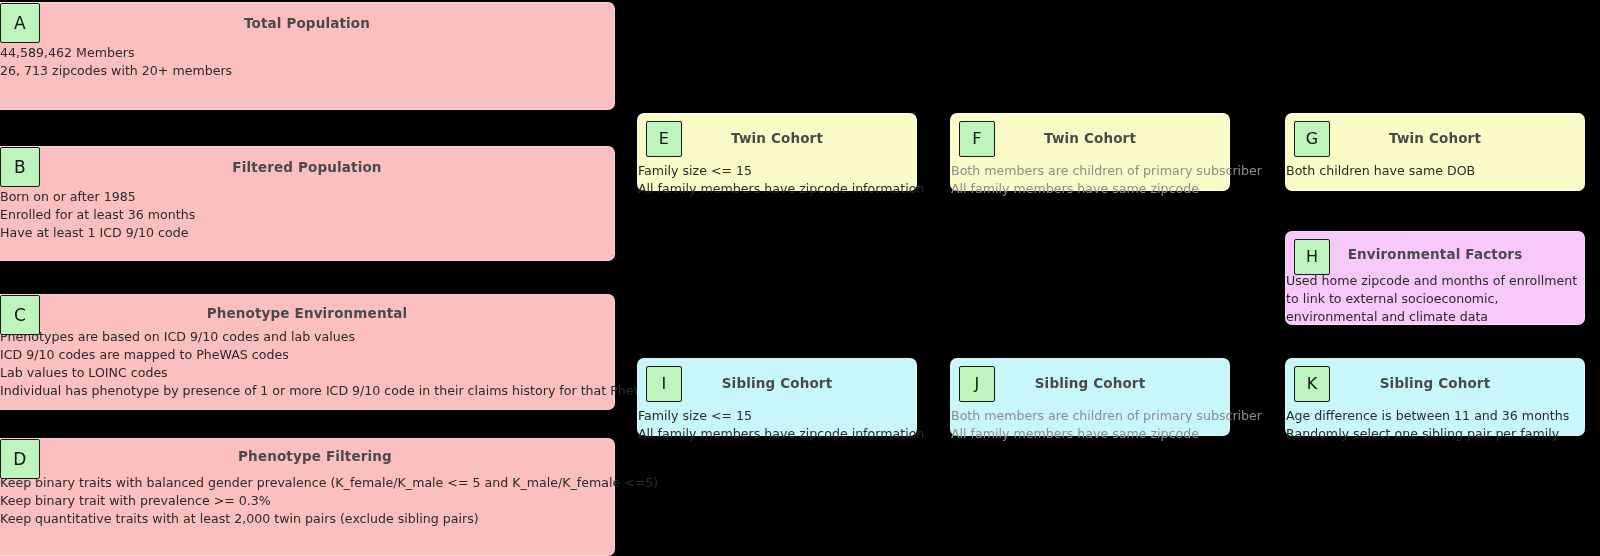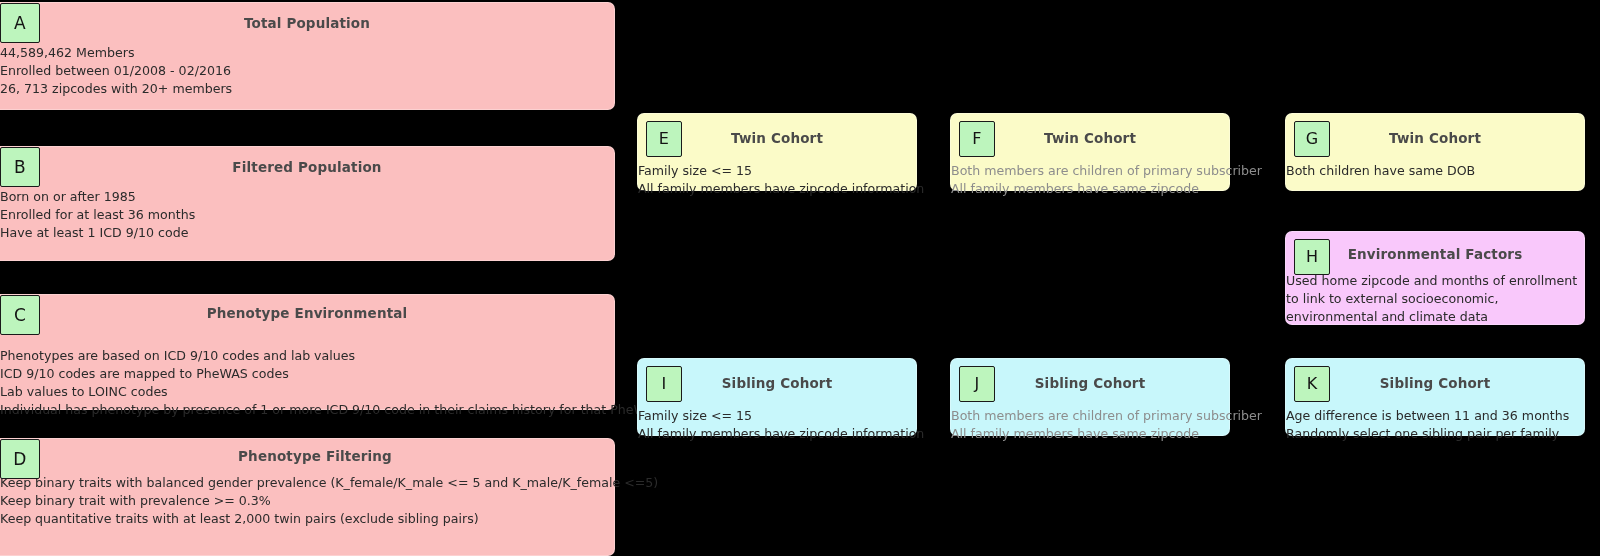--- a/index.html
+++ b/index.html
@@ -92,21 +92,21 @@
   #panel-a { top: 2px;   height: 108px; }
   #panel-a .ptitle { top: 12px; }
   #panel-a .pbody  { top: 41px; }
 
   #panel-b { top: 146px; height: 115px; }
   #panel-b .ptitle { top: 12px; }
   #panel-b .pbody  { top: 41px; }
 
   #panel-c { top: 294px; height: 116px; }
   #panel-c .ptitle { top: 10px; }
-  #panel-c .pbody  { top: 52px; }
+  #panel-c .pbody  { top: 33px; }
 
   #panel-d { top: 438px; height: 118px; }
   #panel-d .ptitle { top: 9px; margin-left: 16px; }
   #panel-d .pbody  { top: 35px; }
 
   
   .card .badge { left: 8px; top: 7px; width: 34px; height: 34px; font-size: 16px; }
   .card .ptitle { top: 16px; }
   .card .pbody  { top: 48px; }
 
@@ -124,21 +124,20 @@
   #panel-k { left: 1285px; top: 358px; width: 300px; height: 78px; }
 </style>
 </head>
 <body>
 
 <div class="panel p-pink col-left" id="panel-a">
   <div class="badge">A</div>
   <div class="ptitle">Total Population</div>
   <div class="pbody">
       <span class="bline">44,589,462 Members</span>
-      <span class="bline">Enrolled between 01/2008 - 02/2016</span>
       <span class="bline">26, 713 zipcodes with 20+ members</span>
     </div>
 </div>
 
 <div class="panel p-pink col-left" id="panel-b">
   <div class="badge">B</div>
   <div class="ptitle">Filtered Population</div>
   <div class="pbody">
       <span class="bline">Born on or after 1985</span>
       <span class="bline">Enrolled for at least 36 months</span>

